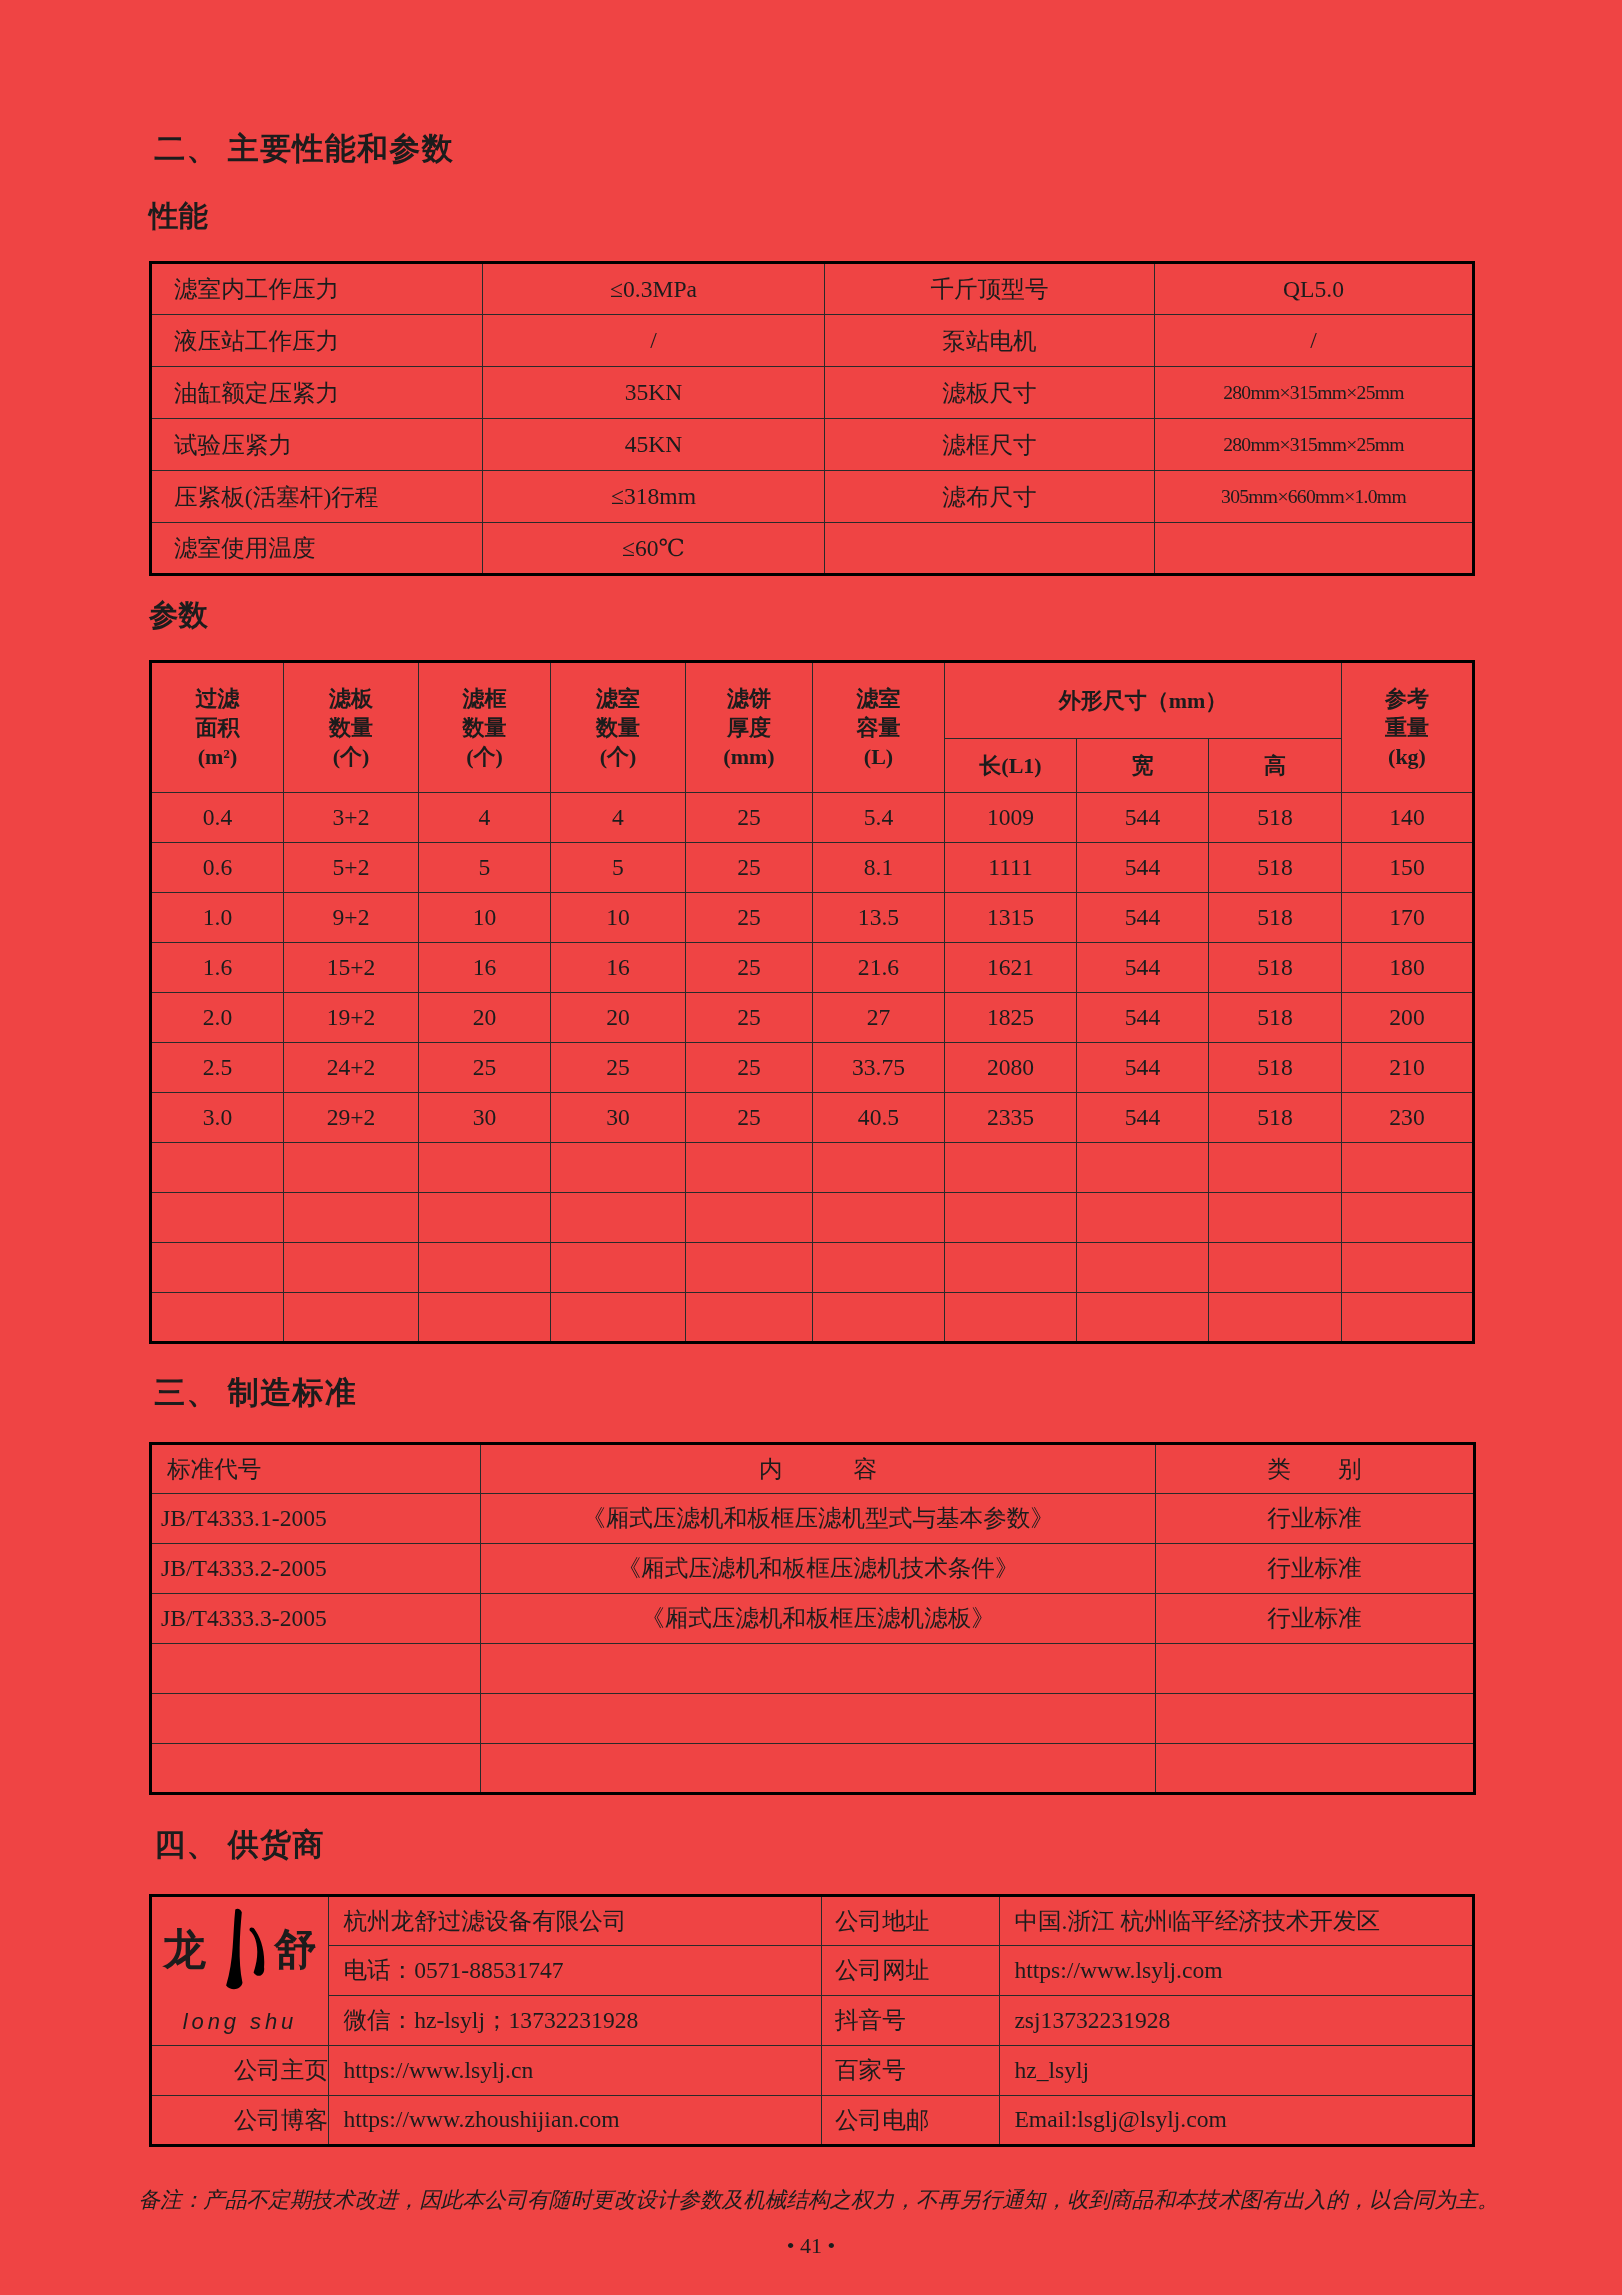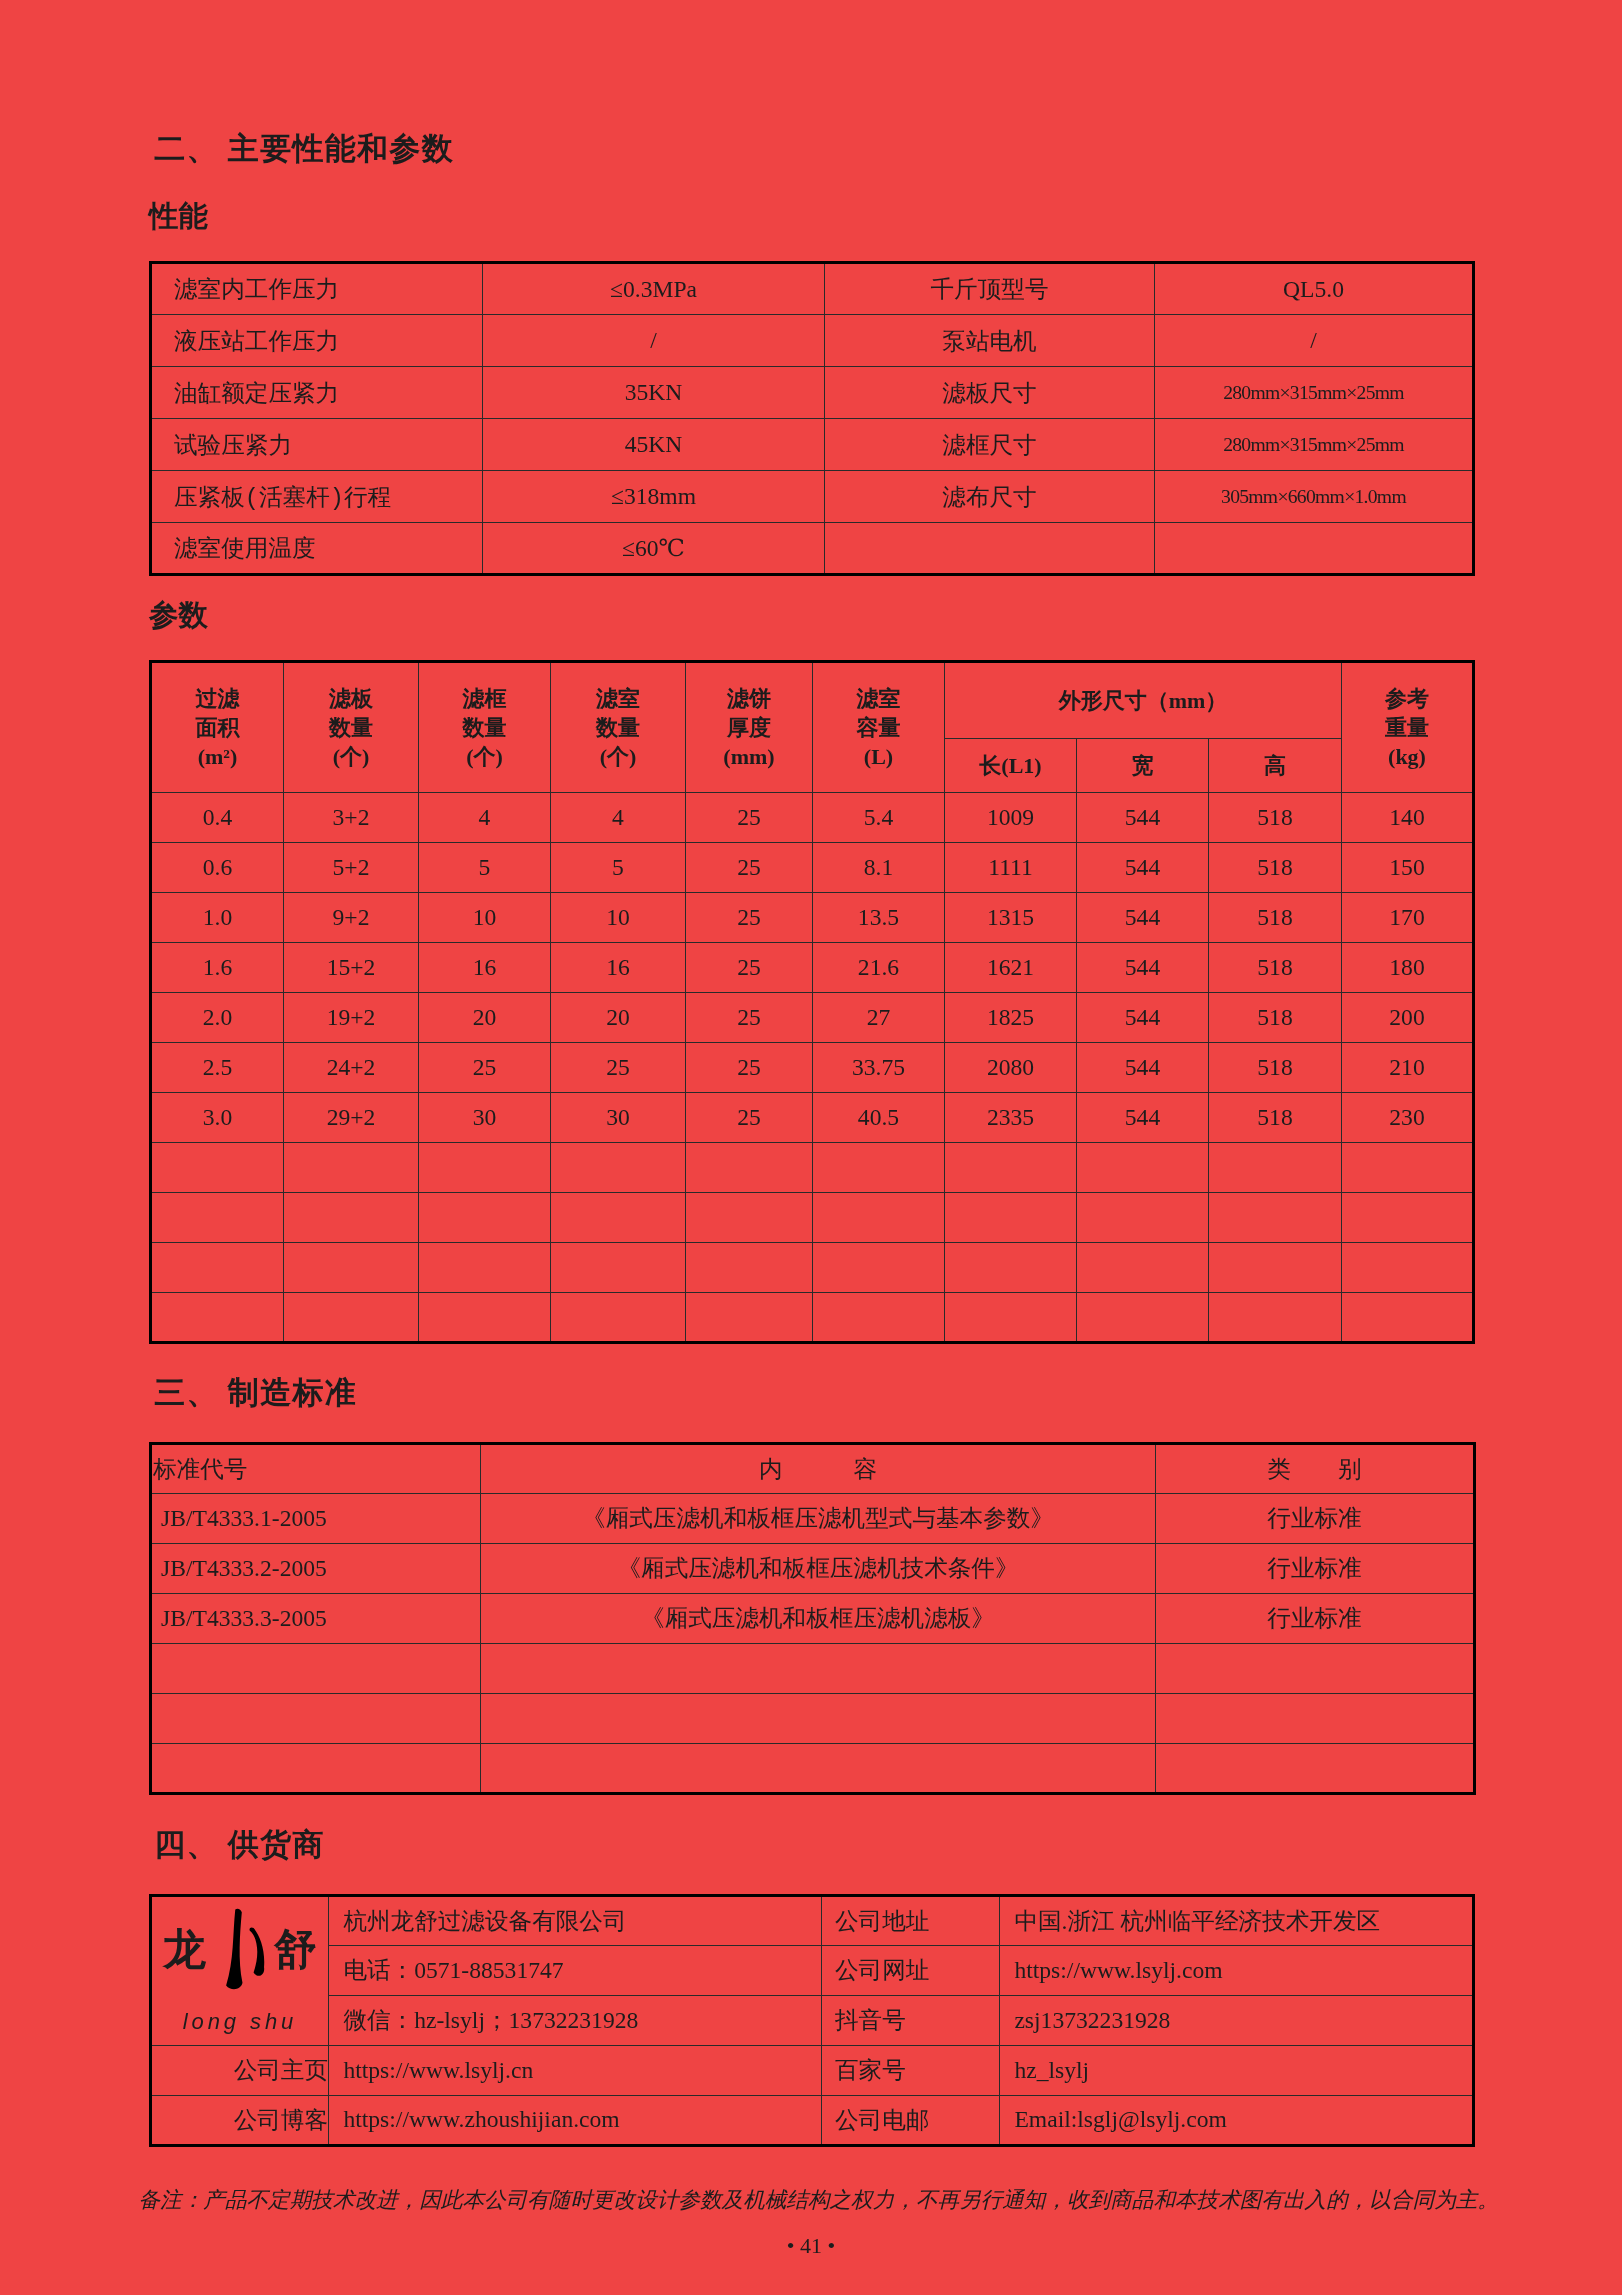--- a/index.html
+++ b/index.html
@@ -40,36 +40,36 @@
   td,th{
     border:1.3px solid #2a2a2a;
     padding:0;
     vertical-align:middle;
     overflow:hidden;
   }
   
   .perf{margin-bottom:21px;}
   .perf tr{height:52px;}
   .perf td{text-align:center;font-size:23.6px;}
-  .perf td:nth-child(1){text-align:left;padding-left:22px;font-family:Liberation Mono, monospace;}
+  .perf td:nth-child(1){text-align:left;padding-left:22px;}
   .perf tr:nth-child(3) td:nth-child(4),
   .perf tr:nth-child(4) td:nth-child(4),
   .perf tr:nth-child(5) td:nth-child(4){font-size:19.6px;letter-spacing:-0.7px;}
   
   .params{margin-bottom:27.5px;}
   .params thead tr:nth-child(1){height:77px;}
   .params thead tr:nth-child(2){height:54px;}
   .params tbody tr{height:50px;}
   .params th{font-size:22px;font-weight:bold;white-space:pre-line;line-height:1.32;text-align:center;}
   .params td{text-align:center;font-size:23.6px;}
   
   .standards{margin-bottom:29.4px;}
   .standards tr{height:50px;}
   .standards th{font-size:23.6px;font-weight:normal;text-align:center;}
-  .standards th:first-child{text-align:left;padding-left:1px;}
+  .standards th:first-child{text-align:left;padding-left:15px;}
   .standards td{font-size:23.6px;text-align:center;}
   .standards td:first-child{text-align:left;padding-left:9px;}
   
   .supplier tr{height:50px;}
   .supplier td{font-size:23.6px;text-align:left;padding-left:14.4px;}
   .supplier td.lab{padding-left:13px;}
   .supplier td.cenlab{text-align:right;padding-left:0;}
   .supplier td.logo-cell{text-align:center;padding-left:0;}
   .logo-wrap{display:flex;flex-direction:column;align-items:center;justify-content:center;}
   .logo-row{display:flex;align-items:center;gap:6.5px;}

